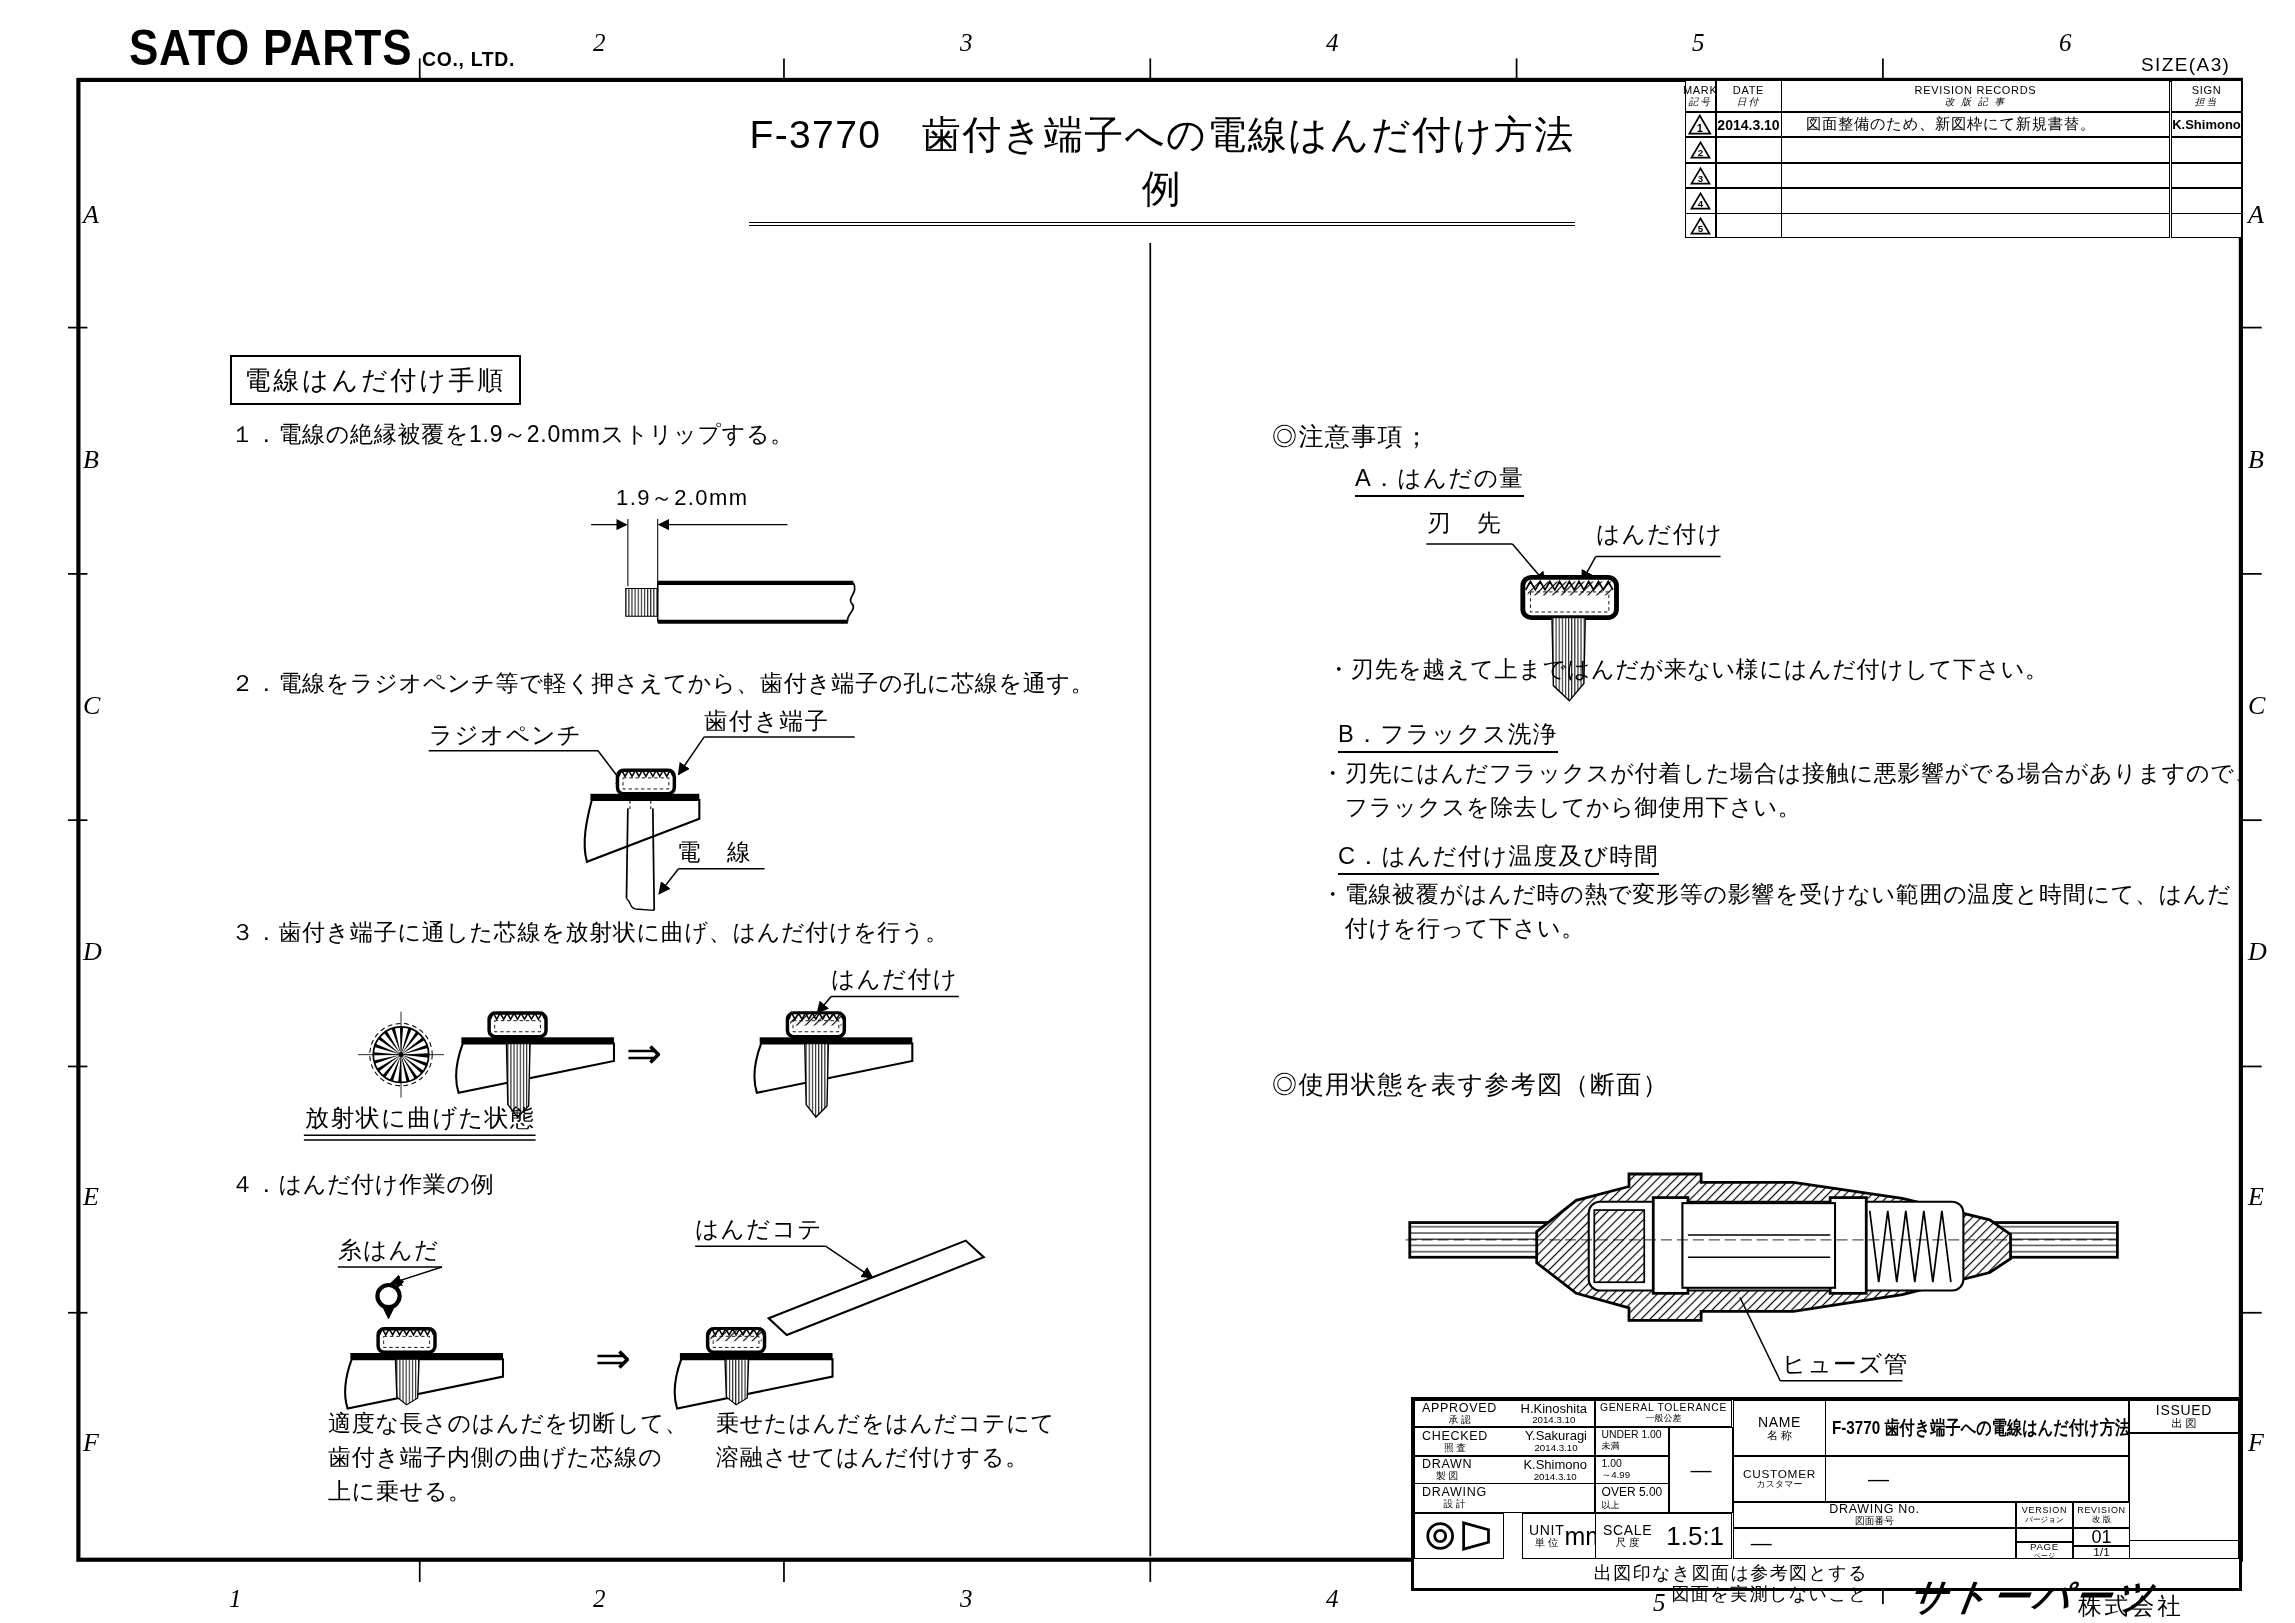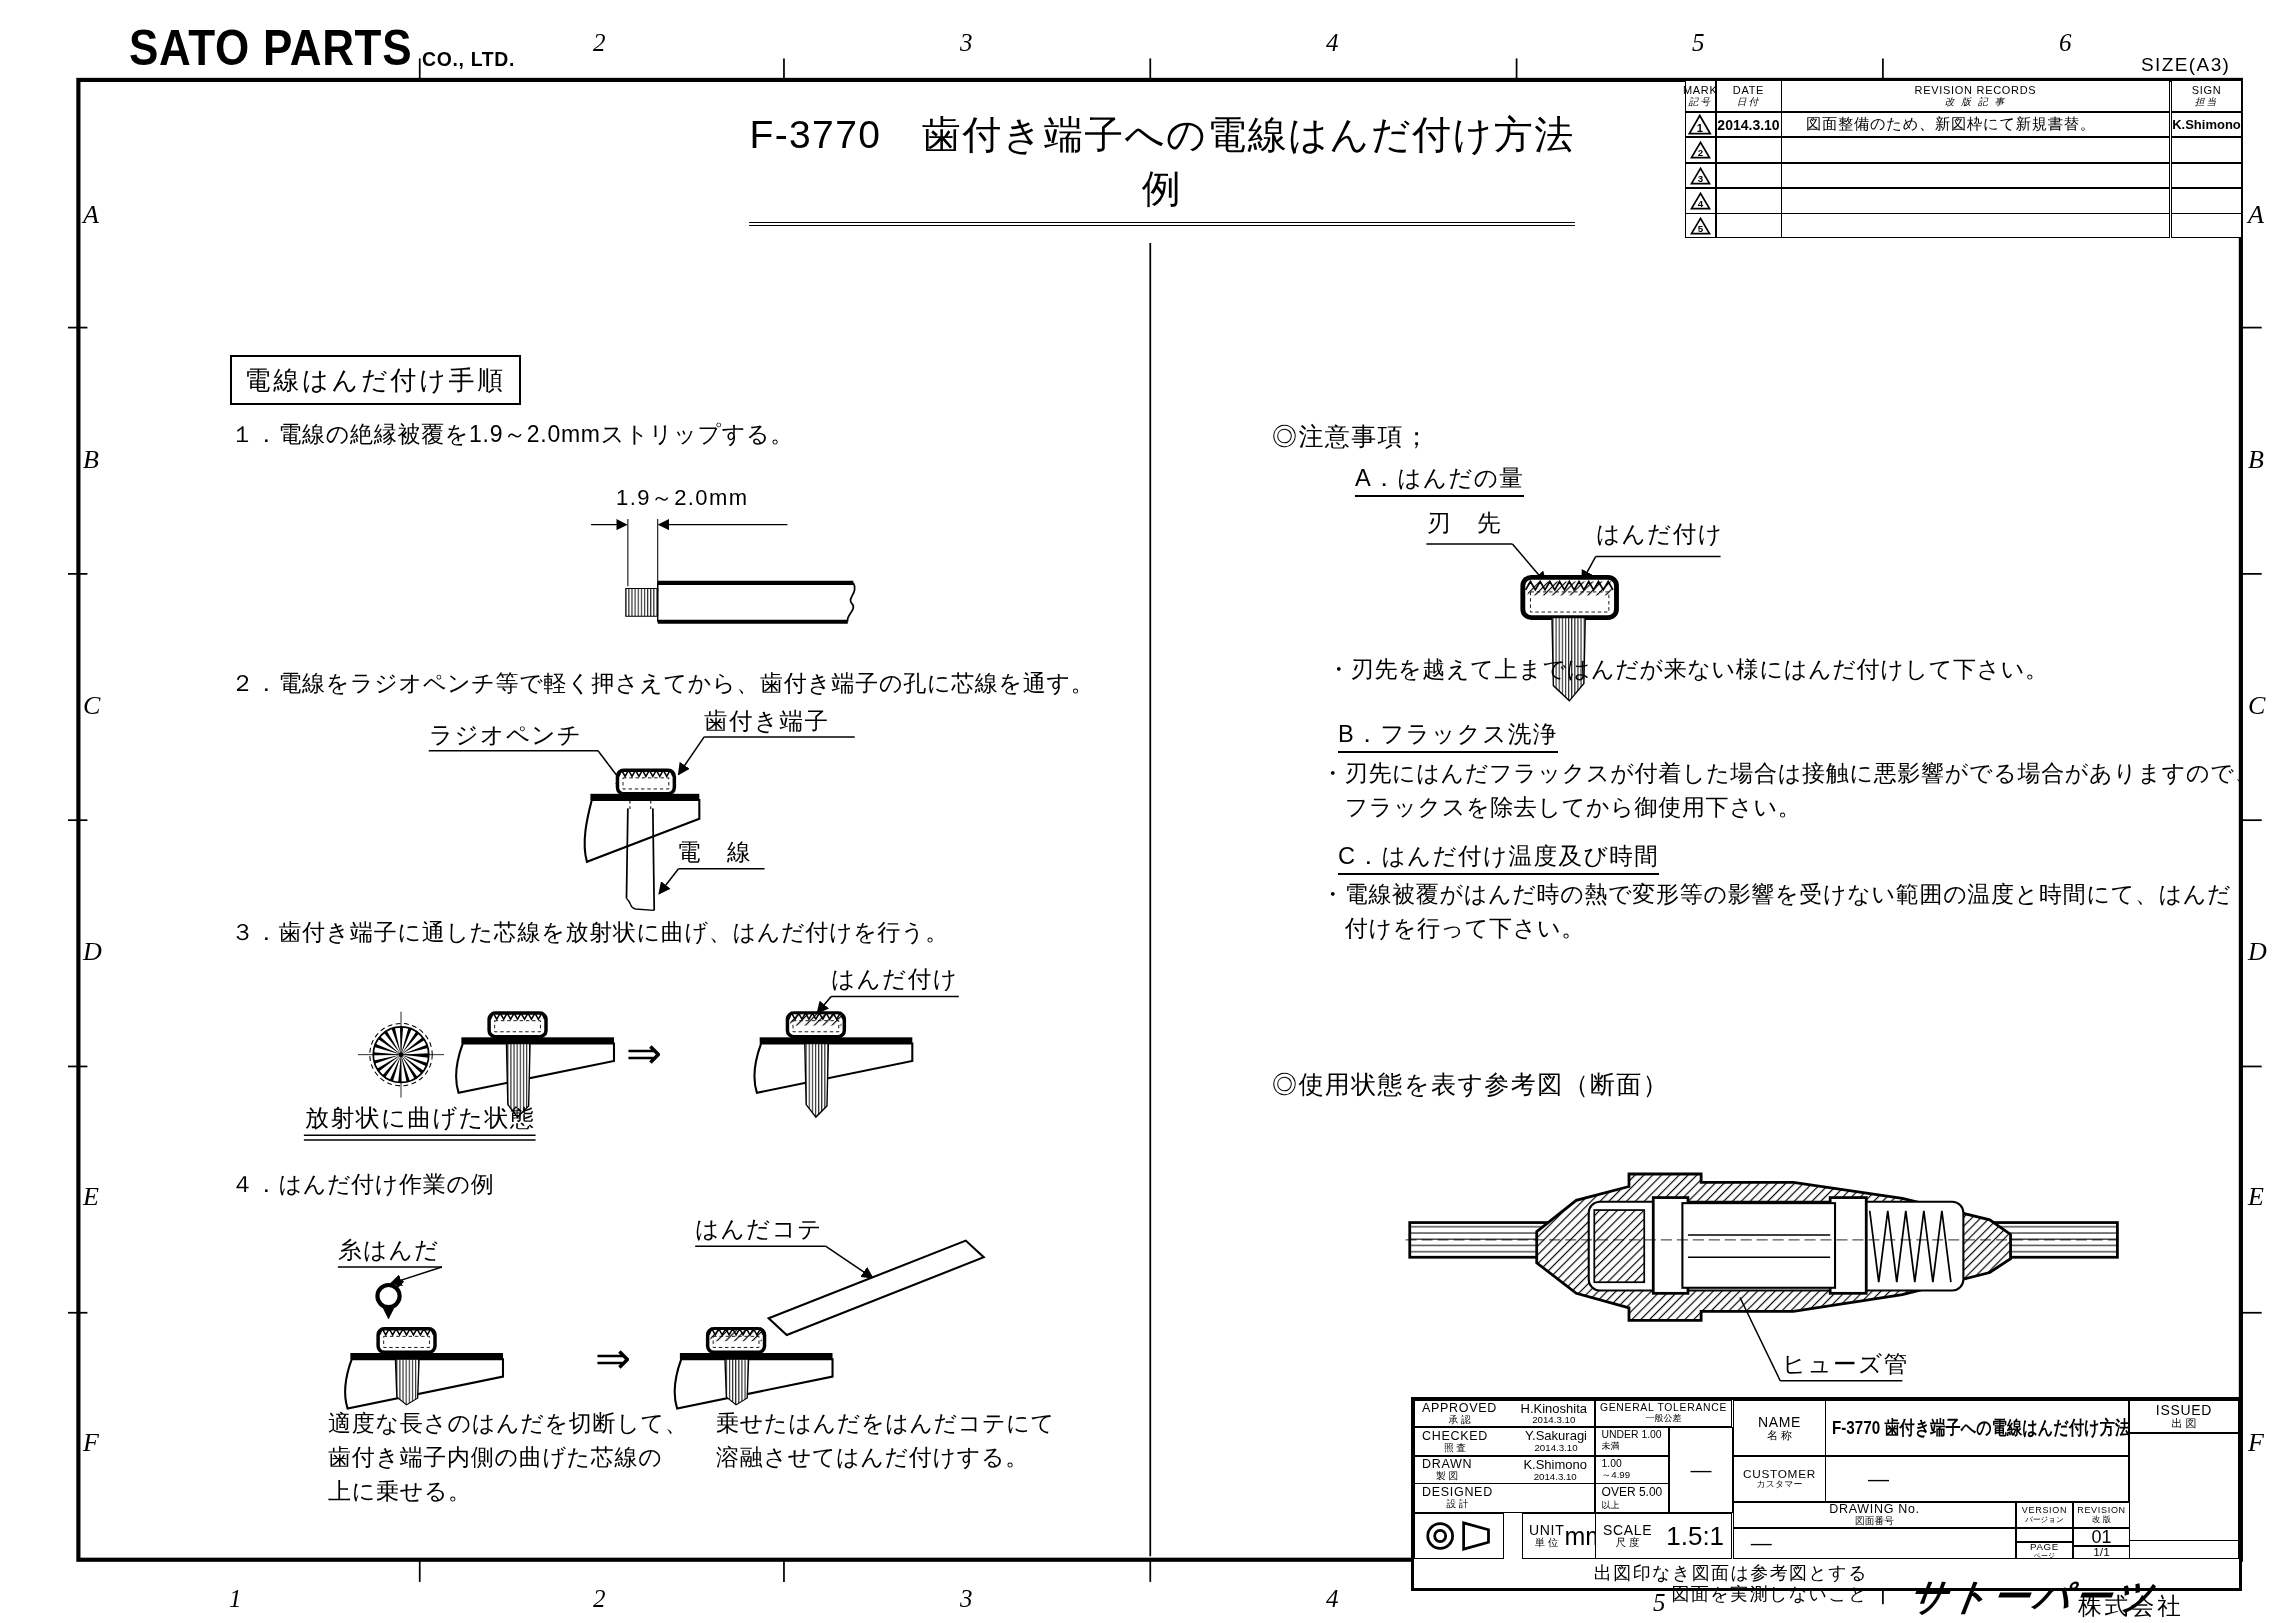--- a/index.html
+++ b/index.html
@@ -371,21 +371,21 @@
           <span class="en" style="font-size:12.5px">DRAWN</span>
           <span style="font-size:9.7px">製 図</span>
         </span>
       <span class="stack">
           <span style="font-size:13px">K.Shimono</span>
           <span style="font-size:9.7px">2014.3.10</span>
         </span>
     </div>
     <div class="c" style="left:0;top:83px;width:181px;height:30px;justify-content:flex-start;padding:0 7px">
       <span class="stack">
-          <span class="en" style="font-size:12.5px">DESIGNED</span>
+          <span class="en" style="font-size:12.5px">DRAWING</span>
           <span style="font-size:9.7px">設 計</span>
         </span>
     </div>
 
     <div class="c" style="left:0;top:113px;width:90px;height:46px">
       <svg width="69" height="32" viewBox="0 0 100 46">
         <circle cx="22" cy="23" r="18" fill="none" stroke="#000" stroke-width="4"></circle>
         <circle cx="22" cy="23" r="8" fill="none" stroke="#000" stroke-width="4"></circle>
         <polygon points="56,4 92,14 92,32 56,42" fill="none" stroke="#000" stroke-width="4"></polygon>
       </svg>

